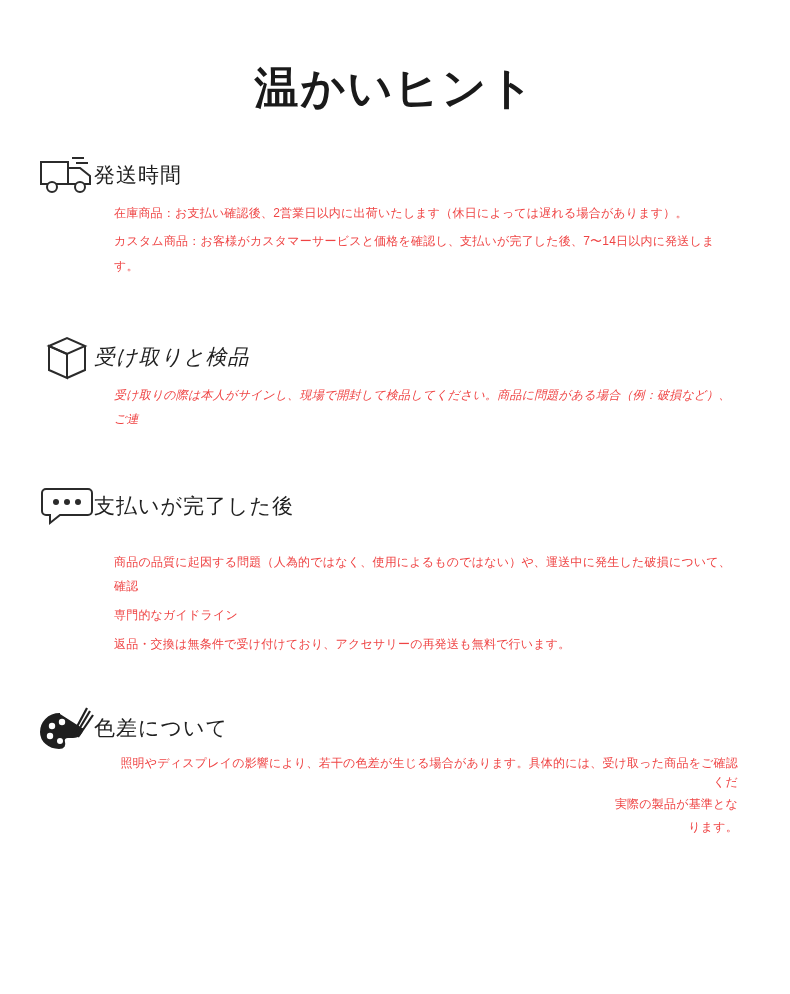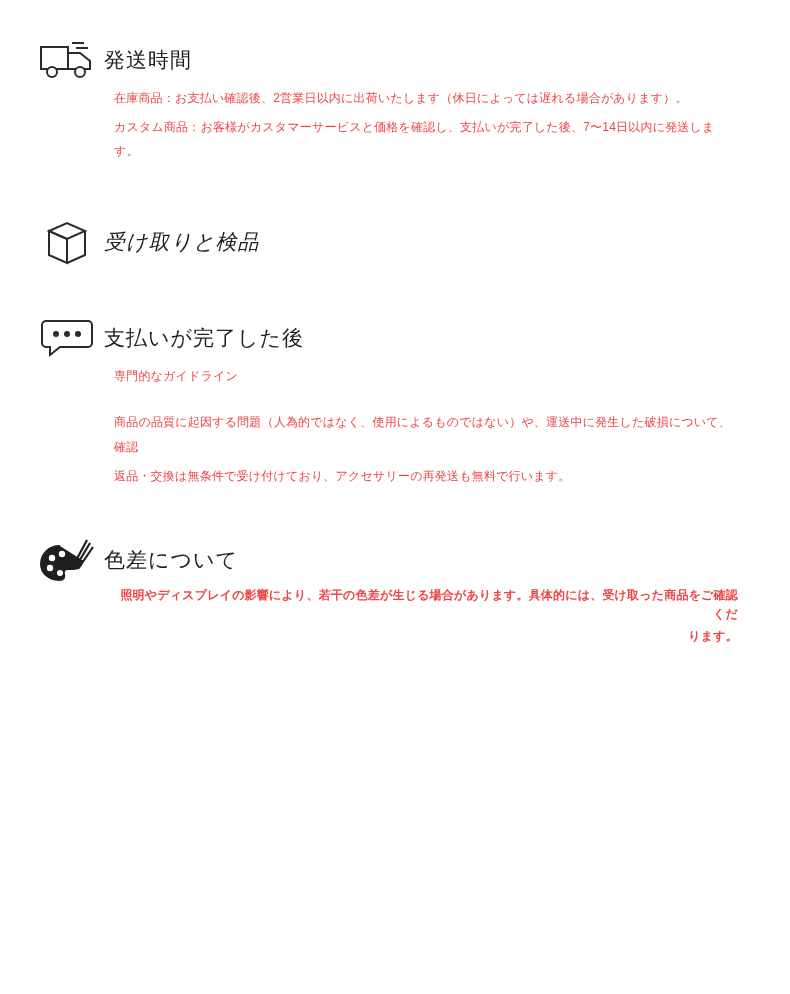--- a/index.html
+++ b/index.html
@@ -33,21 +33,20 @@
     margin-top: 34px;
     padding: 0 36px 0 36px;
   }
   .section {
     position: relative;
     margin-bottom: 22px;
   }
   .section-head {
     display: flex;
     align-items: center;
-    gap: 10px;
     height: 52px;
   }
   .icon-box {
     width: 62px;
     min-width: 62px;
     height: 52px;
     display: flex;
     align-items: center;
     justify-content: center;
   }
@@ -71,29 +70,29 @@
     margin: 4px;
   }
   .para + .para {
     margin-top: 0px;
   }
   .para.gap {
     margin-top: 22px;
   }
   .para.tight {
     line-height: 1.55;
-    font-weight: bold;
   }
   svg { display: block; }
 </style>
 </head>
 <body>
 
 <div class="page">
 
+  <h1 class="page-title">温かいヒント</h1>
 
   <div class="sections">
 
     <div class="section">
       <div class="section-head">
         <span class="icon-box">
           <svg width="58" height="42" viewBox="0 0 58 42">
             <path d="M3 8 H30 V30 H3 Z" fill="none" stroke="#2b2b2b" stroke-width="2"></path>
             <path d="M30 14 H42 L52 22 V30 H30 Z" fill="none" stroke="#2b2b2b" stroke-width="2"></path>
             <line x1="3" y1="30" x2="52" y2="30" stroke="#2b2b2b" stroke-width="2"></line>
@@ -117,38 +116,39 @@
           <svg width="56" height="50" viewBox="0 0 56 50">
             <path d="M10 14 L28 6 L46 14 L28 22 Z" fill="none" stroke="#2b2b2b" stroke-width="2"></path>
             <path d="M10 14 V38 L28 46 V22 Z" fill="none" stroke="#2b2b2b" stroke-width="2"></path>
             <path d="M46 14 V38 L28 46" fill="none" stroke="#2b2b2b" stroke-width="2"></path>
             <line x1="28" y1="22" x2="28" y2="46" stroke="#2b2b2b" stroke-width="2"></line>
           </svg>
         </span>
         <span class="section-title">受け取りと検品</span>
       </div>
       <div class="section-body">
+        <p class="para">受け取りの際は本人がサインし、現場で開封して検品してください。商品に問題がある場合（例：破損など）、ご連</p>
       </div>
     </div>
 
     <div class="section" style="margin-top:48px;">
       <div class="section-head">
         <span class="icon-box">
           <svg width="58" height="46" viewBox="0 0 58 46">
             <path d="M8 6 H50 A4 4 0 0 1 54 10 V28 A4 4 0 0 1 50 32 H22 L12 40 V32 H8 A4 4 0 0 1 4 28 V10 A4 4 0 0 1 8 6 Z" fill="none" stroke="#2b2b2b" stroke-width="2"></path>
             <circle cx="18" cy="19" r="3" fill="#2b2b2b"></circle>
             <circle cx="29" cy="19" r="3" fill="#2b2b2b"></circle>
             <circle cx="40" cy="19" r="3" fill="#2b2b2b"></circle>
           </svg>
         </span>
         <span class="section-title">支払いが完了した後</span>
       </div>
       <div class="section-body">
+        <p class="para gap">商品の品質に起因する問題（人為的ではなく、使用によるものではない）や、運送中に発生した破損について、確認</p>
         <p class="para">専門的なガイドライン</p>
-        <p class="para gap">商品の品質に起因する問題（人為的ではなく、使用によるものではない）や、運送中に発生した破損について、確認</p>
         <p class="para">返品・交換は無条件で受け付けており、アクセサリーの再発送も無料で行います。</p>
       </div>
     </div>
 
     <div class="section" style="margin-top:46px;text-align:right;">
       <div class="section-head">
         <span class="icon-box">
           <svg width="58" height="52" viewBox="0 0 58 52">
             <path d="M22 12 C10 12 3 21 3 30 C3 39 11 46 21 46 C26 46 27 43 26 40 C25 37 27 35 30 35 L35 35 C41 35 44 31 44 26" fill="#1f1f1f" stroke="#1f1f1f" stroke-width="2" stroke-linejoin="round"></path>
             <circle cx="14" cy="24" r="3.2" fill="#ffffff"></circle>
@@ -157,19 +157,20 @@
             <circle cx="22" cy="39" r="3" fill="#ffffff"></circle>
             <line x1="34" y1="34" x2="49" y2="6" stroke="#1f1f1f" stroke-width="2.2"></line>
             <line x1="37" y1="34" x2="52" y2="9" stroke="#1f1f1f" stroke-width="2.2"></line>
             <line x1="40" y1="35" x2="55" y2="13" stroke="#1f1f1f" stroke-width="2.2"></line>
           </svg>
         </span>
         <span class="section-title">色差について</span>
       </div>
       <div class="section-body">
         <p class="para tight">照明やディスプレイの影響により、若干の色差が生じる場合があります。具体的には、受け取った商品をご確認くだ</p>
+        <p class="para tight">実際の製品が基準とな</p>
         <p class="para tight">ります。</p>
       </div>
     </div>
 
   </div>
 
 </div>
 
 </body></html>

